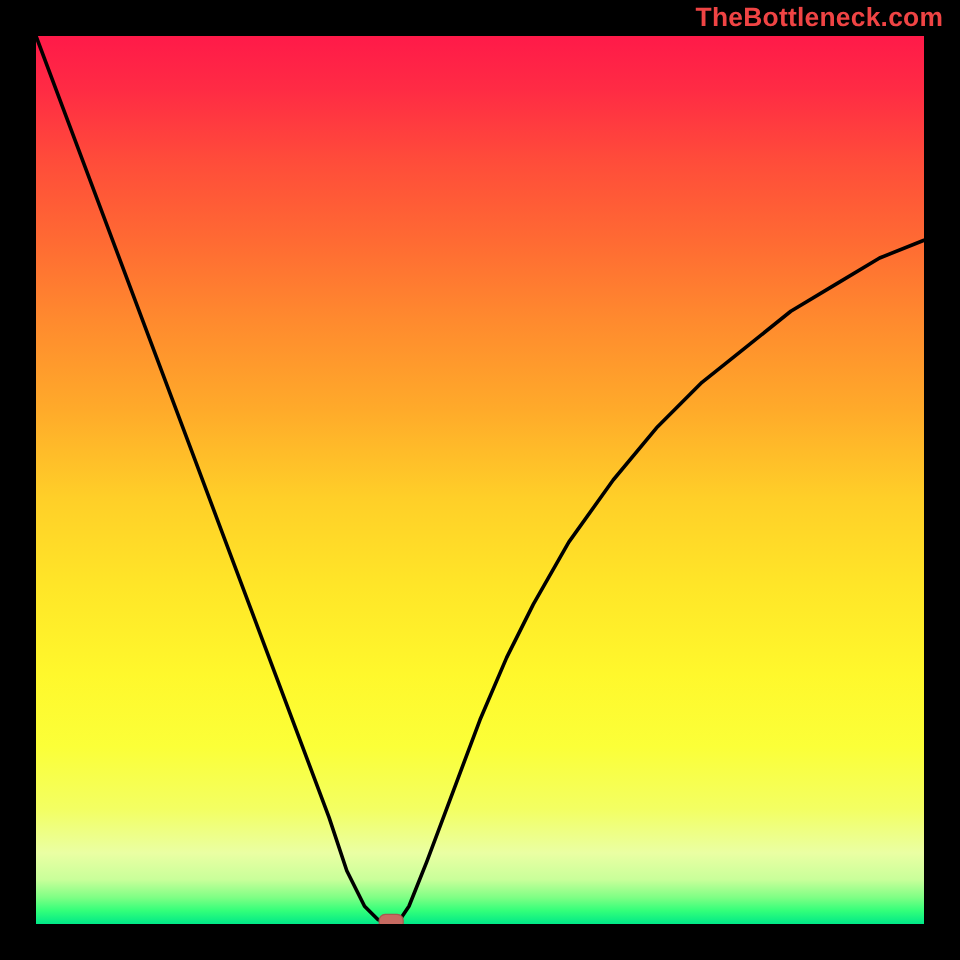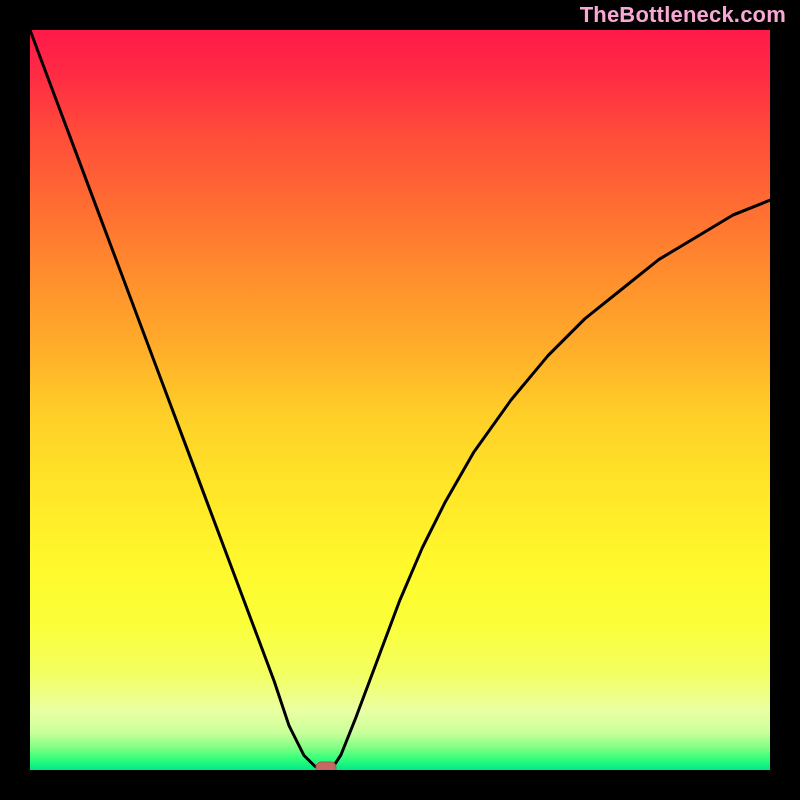--- a/index.html
+++ b/index.html
@@ -14,21 +14,21 @@
   .frame {
     position: relative;
     width: 800px;
     height: 800px;
     background: #000000;
   }
   .watermark {
     position: absolute;
     top: 2px;
     right: 14px;
-    color: #f9a8d4;
+    color: #ef4444;
     font-size: 22px;
     font-weight: 600;
     letter-spacing: 0.2px;
   }
   .plot-wrap {
     position: absolute;
     top: 30px;
     left: 30px;
     width: 740px;
     height: 740px;

